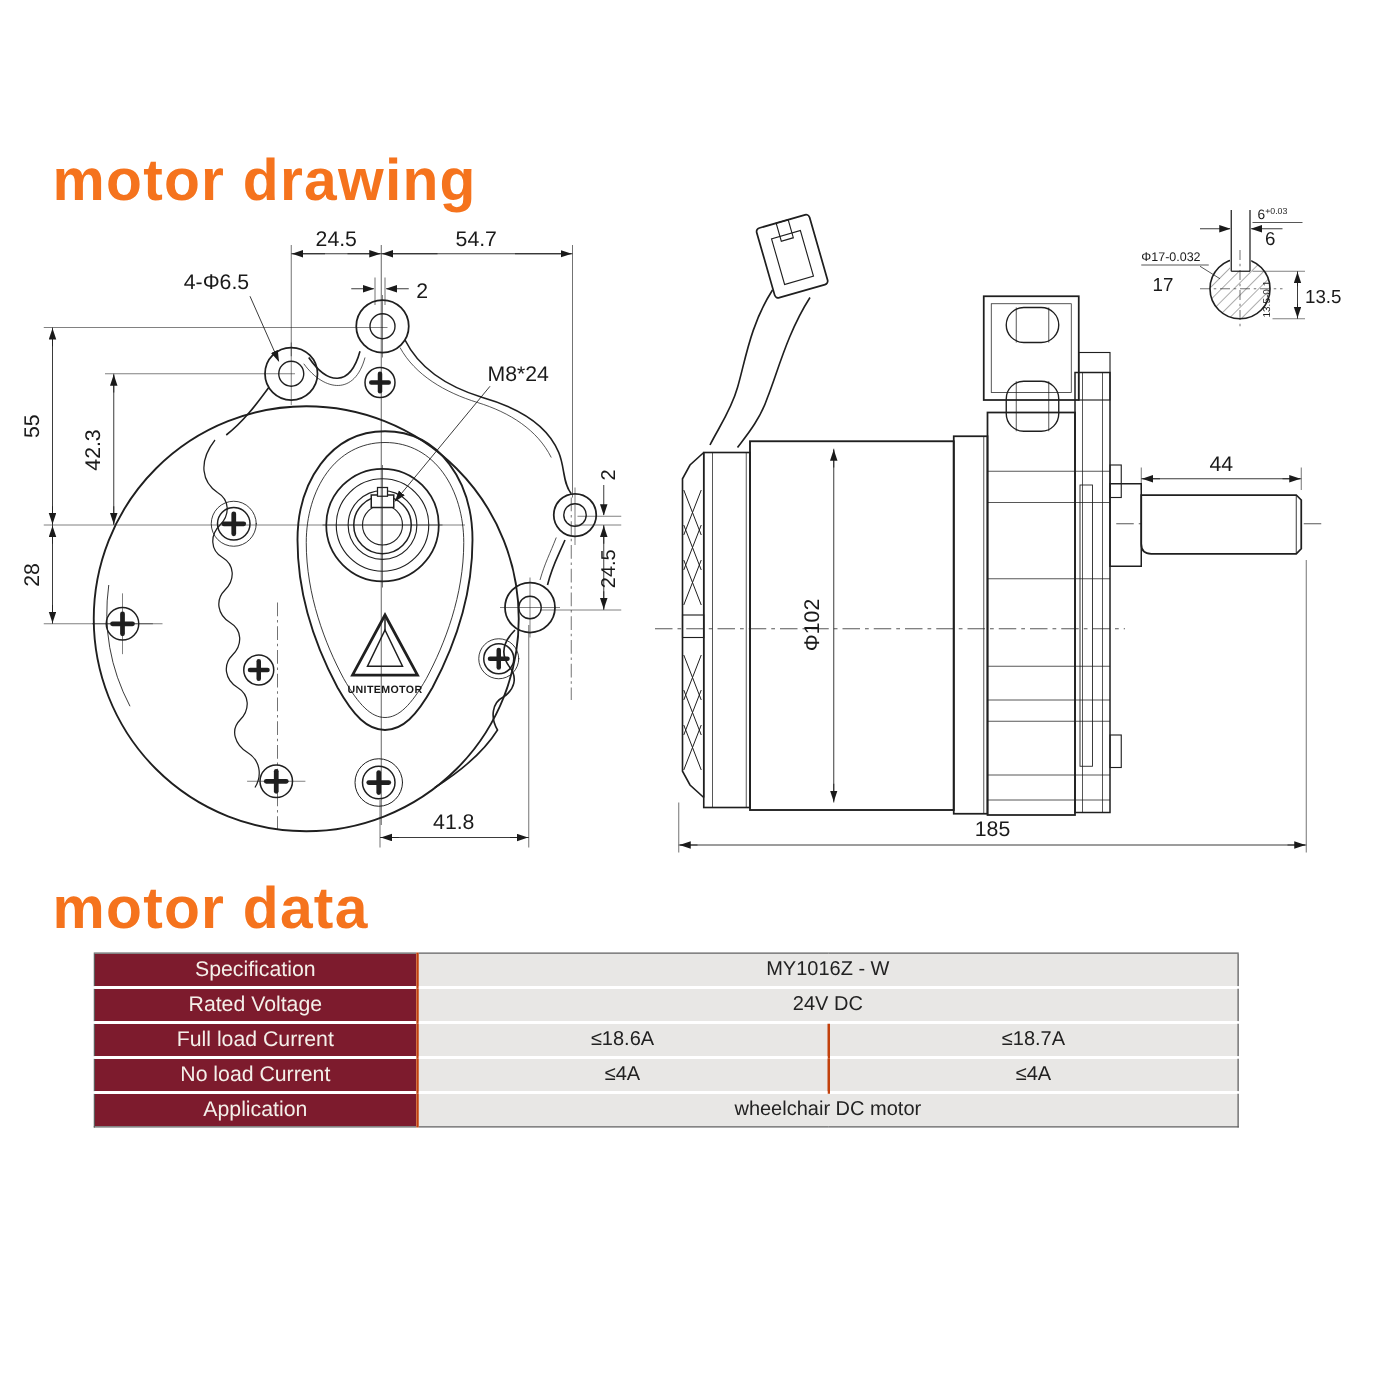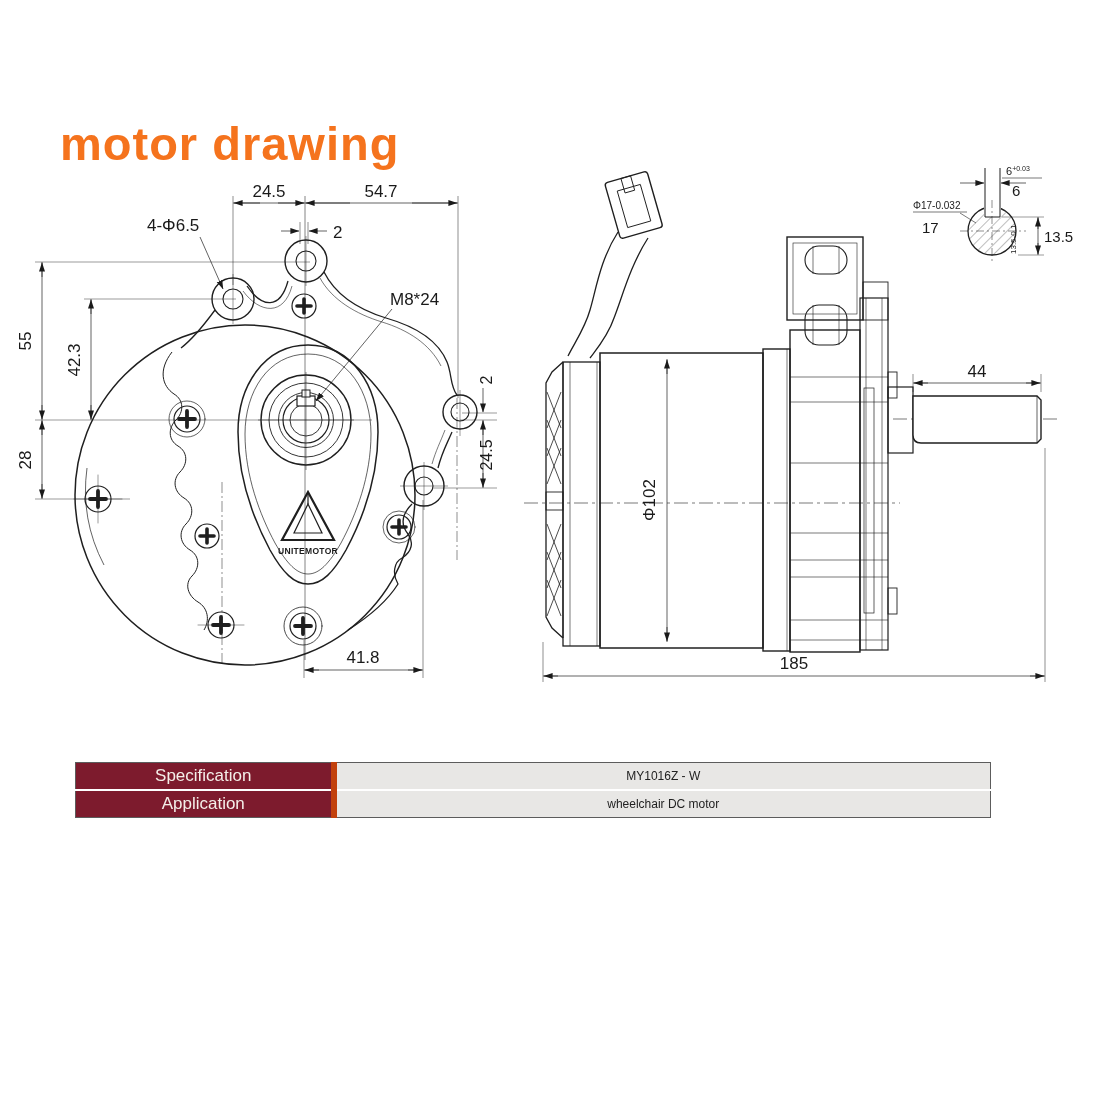--- a/index.html
+++ b/index.html
@@ -10,47 +10,48 @@
   }
   html,body{margin:0;padding:0;background:#fff;}
   .page{
     position:relative;width:1100px;height:1100px;background:#fff;overflow:hidden;
     font-family:"Liberation Sans", sans-serif;color:var(--ink);
   }
   .heading{
     position:absolute;left:42px;font-size:47px;font-weight:700;color:var(--accent);
     letter-spacing:1px;white-space:nowrap;
   }
-  #heading-drawing{top:116px;margin-left:18px;}
+  #heading-drawing{top:116px;}
   #heading-data{top:698px;}
   .drawing-svg{position:absolute;left:0;top:140px;}
   svg text{font-family:"Liberation Sans", sans-serif;fill:#1a1a1a;}
   .spec-table-wrap{position:absolute;left:75px;top:762px;width:915px;}
   table.spec{
     border-collapse:collapse;width:915px;table-layout:fixed;
     border:1px solid #5c5c5c;
   }
   table.spec td{
     height:26px;padding:0 4px;text-align:center;vertical-align:middle;
-    border-top:2px solid #ffffff;border-left:6px solid #c2410c;
-    font-size:12px;overflow:hidden;white-space:nowrap;
+    border-top:2px solid #ffffff;border-left:2px solid #c2410c;
+    font-size:16px;overflow:hidden;white-space:nowrap;
   }
   table.spec tr:first-child td{border-top:1px solid #5c5c5c;margin-left:45px;}
   table.spec td.lbl{
     background:var(--maroon);color:#f4efe9;font-size:17px;width:256px;
     border-left:none;
   }
   table.spec td.val{background:var(--cellbg);color:#222;}
 </style>
 </head>
 <body>
 
 <div class="page">
 
   <div class="heading" id="heading-drawing">motor drawing</div>
+  <div class="heading" id="heading-data">motor data</div>
 
   <svg class="drawing-svg" width="1100" height="570" viewBox="0 140 1100 570">
     <defs>
       <marker id="arr" markerWidth="10" markerHeight="8" refX="8.6" refY="3" orient="auto" markerUnits="userSpaceOnUse">
         <path d="M0,0 L9,3 L0,6 Z" fill="#1a1a1a"></path>
       </marker>
       <pattern id="hatch" patternUnits="userSpaceOnUse" width="7" height="7" patternTransform="rotate(45)">
         <line x1="0" y1="0" x2="0" y2="7" stroke="#444" stroke-width="0.7"></line>
       </pattern>
     </defs>
@@ -345,20 +346,34 @@
           <col style="width:258px">
           <col style="width:329px">
           <col style="width:328px">
         </colgroup>
       <tbody>
           <tr>
             <td class="lbl">Specification</td>
             <td class="val" colspan="2">MY1016Z - W</td>
           </tr>
           <tr>
+            <td class="lbl">Rated Voltage</td>
+            <td class="val" colspan="2">24V DC</td>
+          </tr>
+          <tr>
+            <td class="lbl">Full load Current</td>
+            <td class="val">≤18.6A</td>
+            <td class="val">≤18.7A</td>
+          </tr>
+          <tr>
+            <td class="lbl">No load Current</td>
+            <td class="val">≤4A</td>
+            <td class="val">≤4A</td>
+          </tr>
+          <tr>
             <td class="lbl">Application</td>
             <td class="val" colspan="2">wheelchair DC motor</td>
           </tr>
         </tbody>
     </table>
   </div>
 
 </div>
 
 </body></html>

